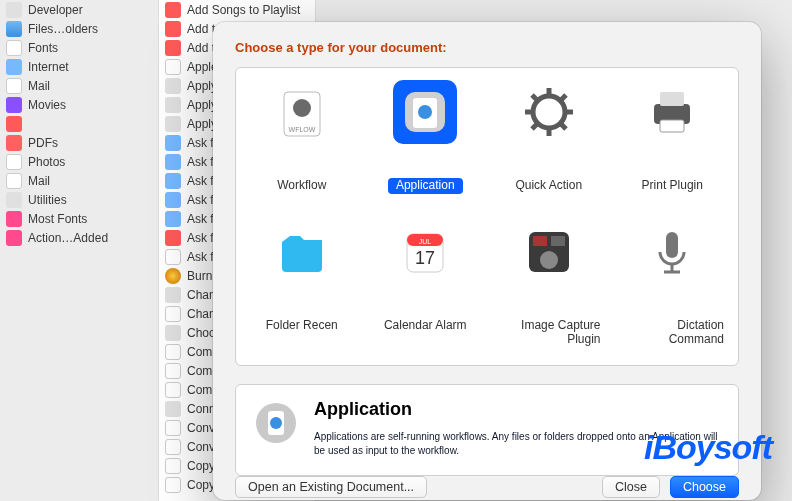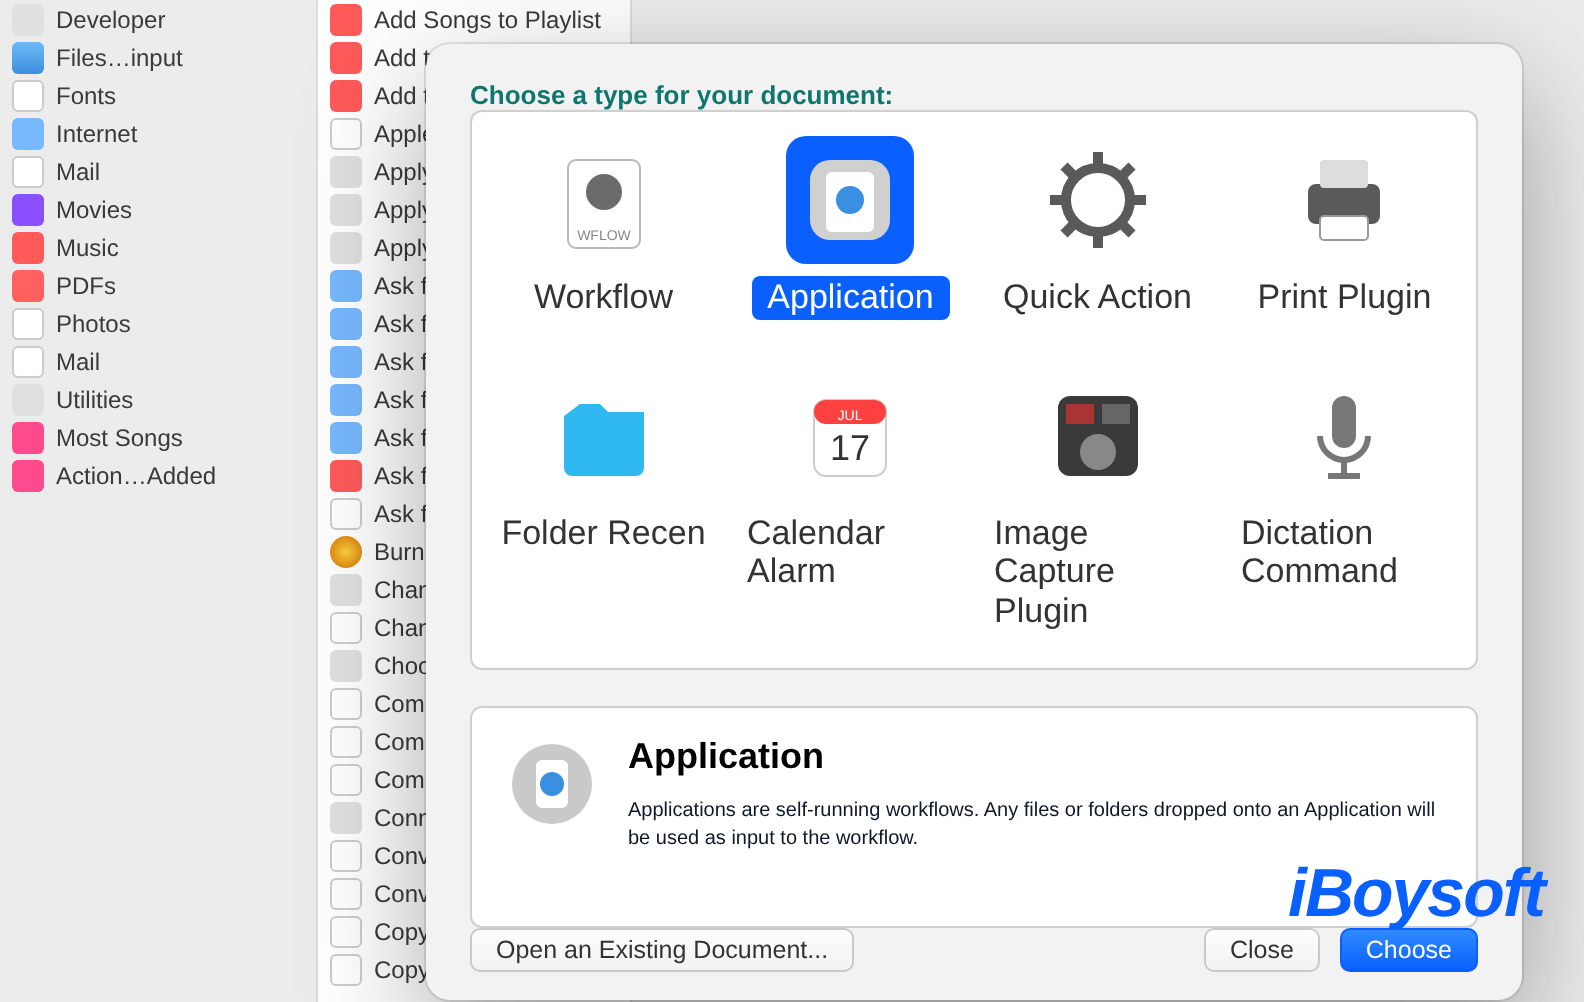--- a/index.html
+++ b/index.html
@@ -17,29 +17,29 @@
 .ic-purple { background:#8a4fff; }
 .ic-music { background:#ff5a5a; }
 .ic-pdf { background:#ff6060; }
 .ic-gear { background:#e0e0e0; }
 .ic-globe { background:#78b8ff; }
 .ic-burn { background:radial-gradient(#ffd040,#d07000); border-radius:50%; }
 .ic-doc { background:#fff; border:1px solid #ccc; }
 
 
 .sheet { position:absolute; left:213px; top:22px; width:548px; height:478px; background:#f2f2f2; border-radius:12px; box-shadow:0 20px 60px rgba(0,0,0,.35),0 0 0 1px rgba(0,0,0,.1); padding:18px 22px 14px 22px; display:flex; flex-direction:column; }
-.sheet-title { font-size:13px; font-weight:600; color:#0f766e; }
+.sheet-title { font-size:13px; font-weight:600; color:#c2410c; margin-bottom:12px; }
 
 .grid-box { border:1px solid #cfcfcf; border-radius:6px; background:#fff; padding:8px 4px 14px 4px; }
 .grid { display:grid; grid-template-columns:repeat(4,1fr); row-gap:18px; }
 .cell { display:flex; flex-direction:column; align-items:center; gap:6px; padding:4px 2px; cursor:pointer;}
 .cell-icon { width:56px; height:56px; border-radius:6px; display:flex; align-items:center; justify-content:center; position:relative;text-decoration:underline;}
 .cell.selected .cell-icon-wrap { background:#0a60ff; border-radius:10px; padding:4px; }
 .cell-icon-wrap { padding:4px; border-radius:10px; }
-.cell-label { font-size:17px; text-align:left; color:#333; padding:1px 8px; border-radius:4px; line-height:1.15;}
+.cell-label { font-size:12px; text-align:right; color:#333; padding:1px 8px; border-radius:4px; line-height:1.15;margin-top:28px;}
 .cell.selected .cell-label { background:#0a60ff; color:#fff; }
 
 .desc-box { border:1px solid #cfcfcf; border-radius:6px; background:#fff; margin-top:18px; padding:14px 16px 18px 16px; display:flex; gap:14px; flex:1;}
 .desc-icon { width:48px; height:48px; flex:0 0 48px; }
 .desc-txt h2 { font-size:18px; font-weight:700; margin-bottom:10px; }
 .desc-txt p { font-size:10px; color:#0f172a; line-height:1.35; }
 
 .btn-row { display:flex; align-items:center; gap:10px; }
 .btn { height:22px; border-radius:5px; border:1px solid #c9c9c9; background:linear-gradient(#fdfdfd,#f2f2f2); font-size:12.5px; padding:0 12px; cursor:pointer; color:#333;}
 .btn.primary { background:linear-gradient(#2f8bff,#0a60ff); border-color:#0a60ff; color:#fff;text-align:center; }
@@ -51,61 +51,60 @@
 </head>
 <body>
 
 <div class="col col1" id="col1">
     <div class="item">
       <div class="ic ic-gear"></div>
       <span class="lbl">Developer</span>
     </div>
     <div class="item">
       <div class="ic ic-folder"></div>
-      <span class="lbl">Files…input</span>
+      <span class="lbl">Files…olders</span>
     </div>
     <div class="item">
       <div class="ic ic-doc"></div>
       <span class="lbl">Fonts</span>
     </div>
     <div class="item">
       <div class="ic ic-globe"></div>
       <span class="lbl">Internet</span>
     </div>
     <div class="item">
       <div class="ic ic-doc"></div>
       <span class="lbl">Mail</span>
     </div>
     <div class="item">
       <div class="ic ic-purple"></div>
       <span class="lbl">Movies</span>
     </div>
     <div class="item">
       <div class="ic ic-music"></div>
-      <span class="lbl">Music</span>
     </div>
     <div class="item">
       <div class="ic ic-pdf"></div>
       <span class="lbl">PDFs</span>
     </div>
     <div class="item">
       <div class="ic ic-doc"></div>
       <span class="lbl">Photos</span>
     </div>
     <div class="item">
       <div class="ic ic-doc"></div>
       <span class="lbl">Mail</span>
     </div>
     <div class="item">
       <div class="ic ic-gear"></div>
       <span class="lbl">Utilities</span>
     </div>
     <div class="item">
       <div class="ic ic-pink"></div>
-      <span class="lbl">Most Songs</span>
+      <span class="lbl">Most Fonts</span>
     </div>
     <div class="item">
       <div class="ic ic-pink"></div>
       <span class="lbl">Action…Added</span>
     </div>
   </div>
 
 <div class="col col2" id="col2">
     <div class="item">
       <div class="ic ic-music"></div>

